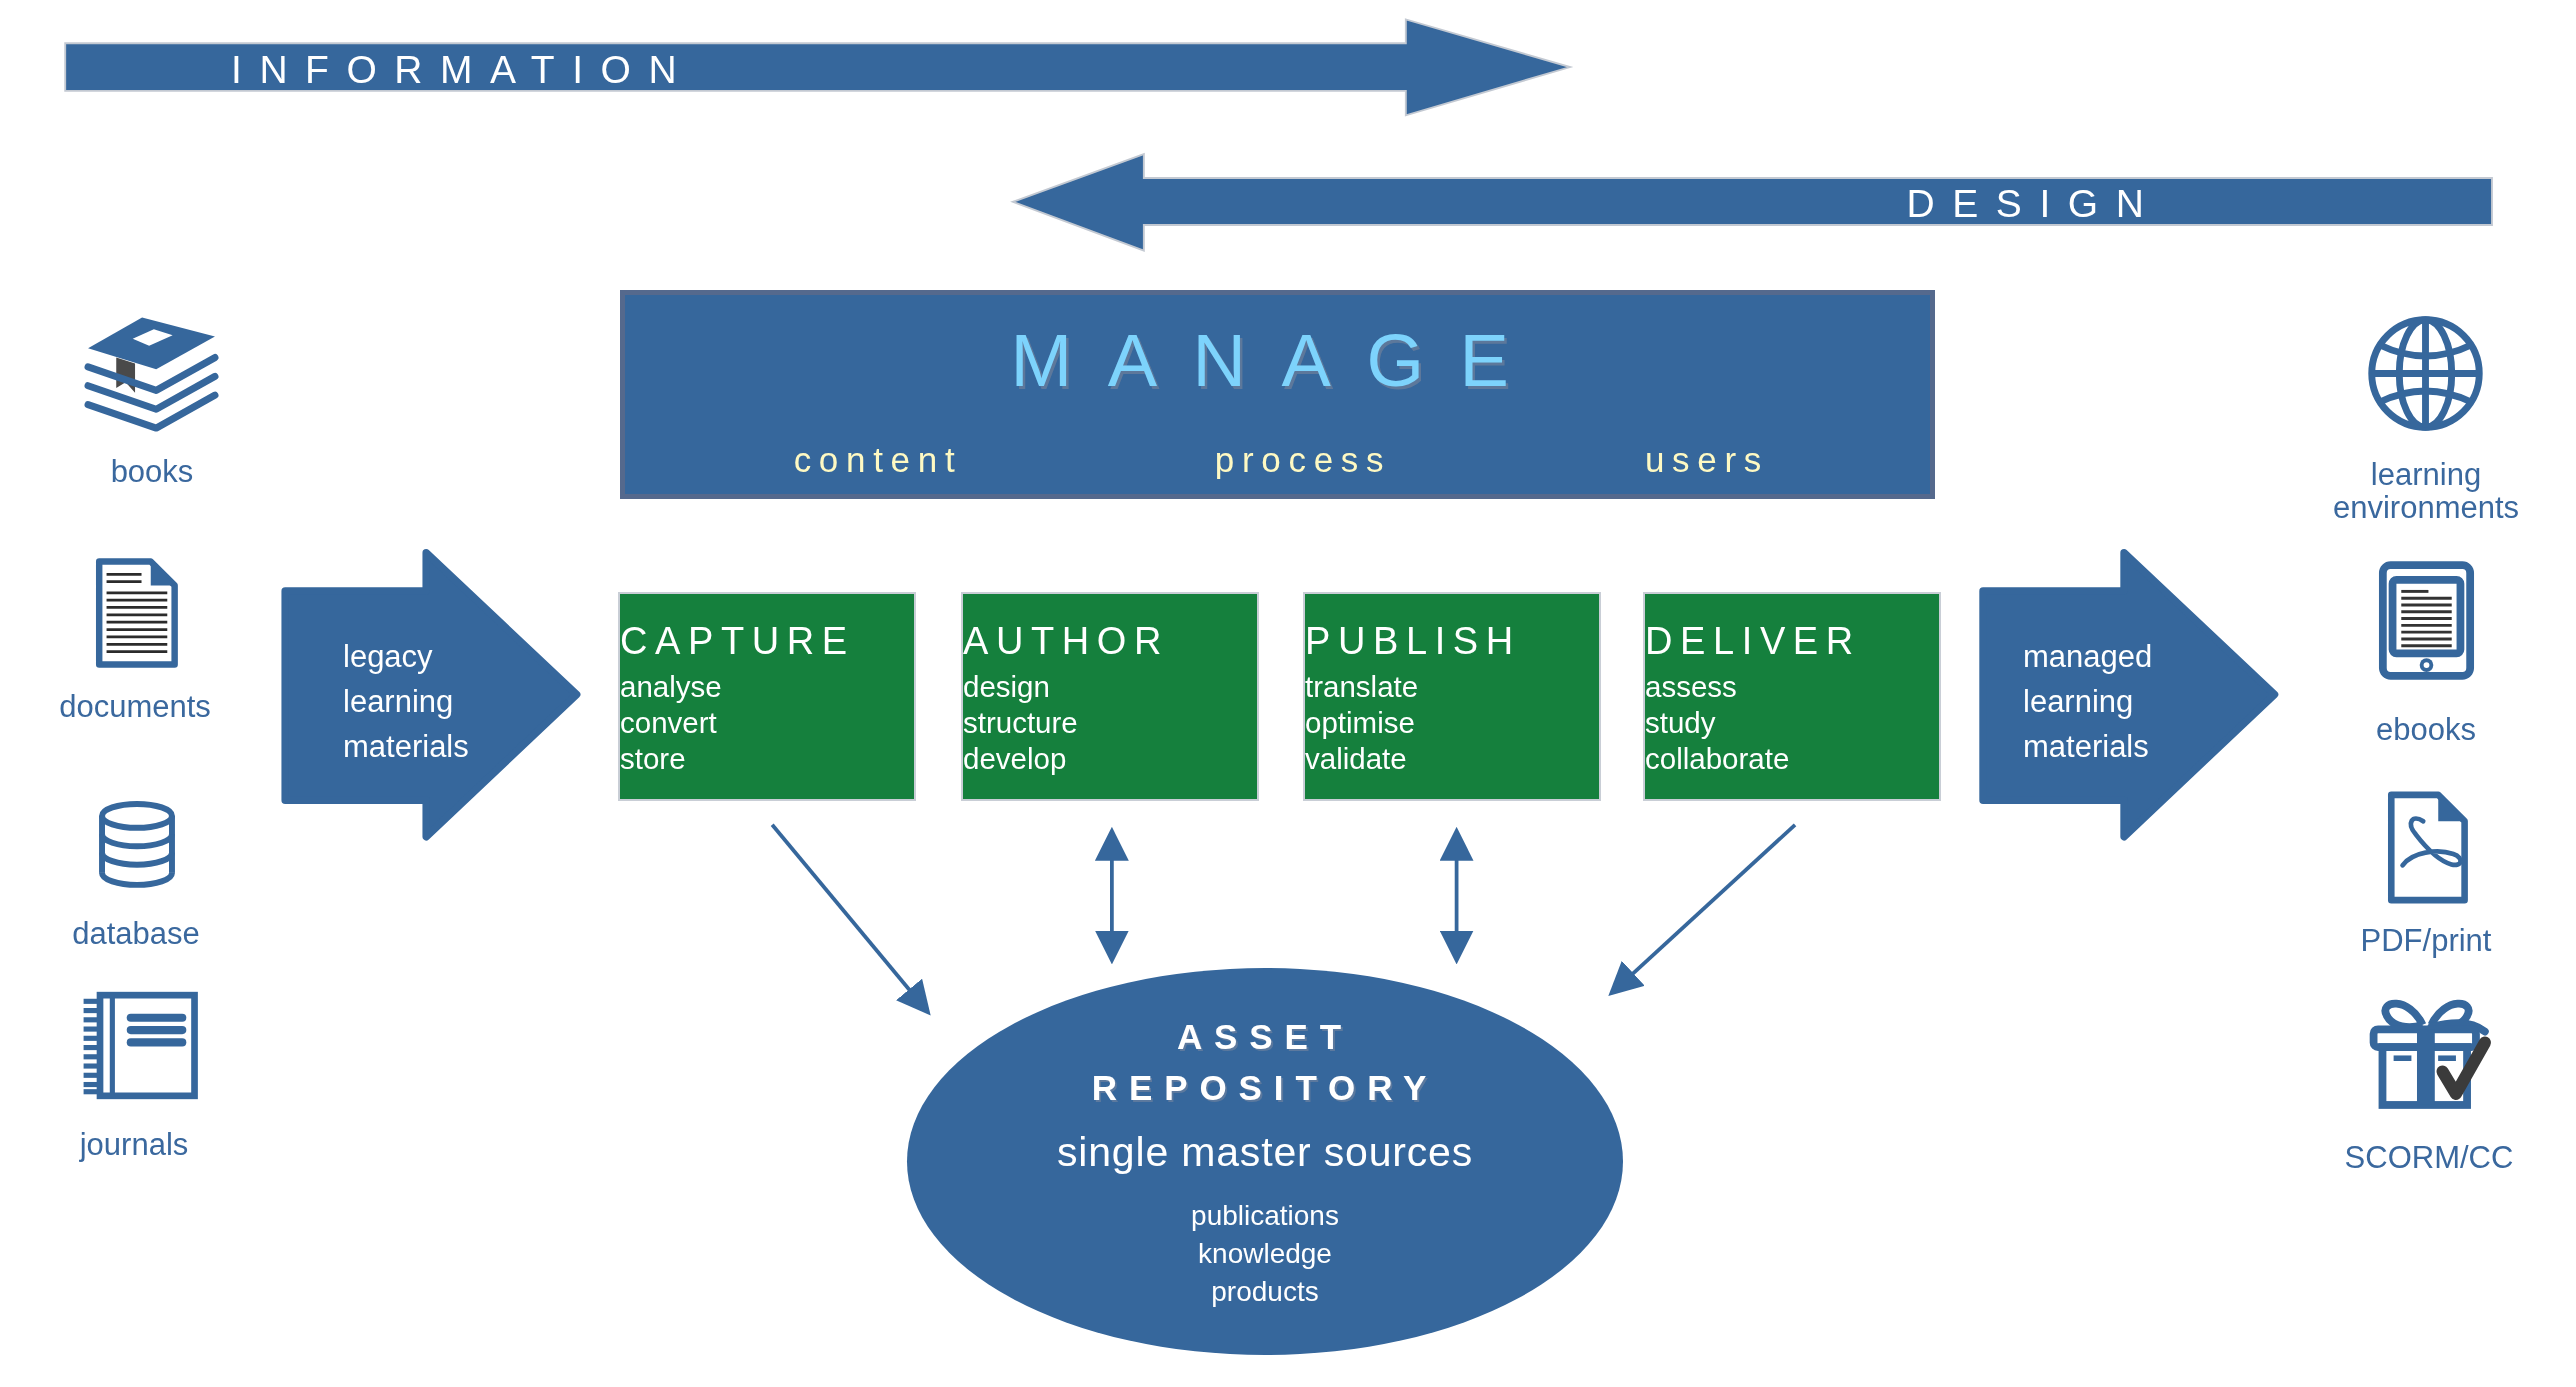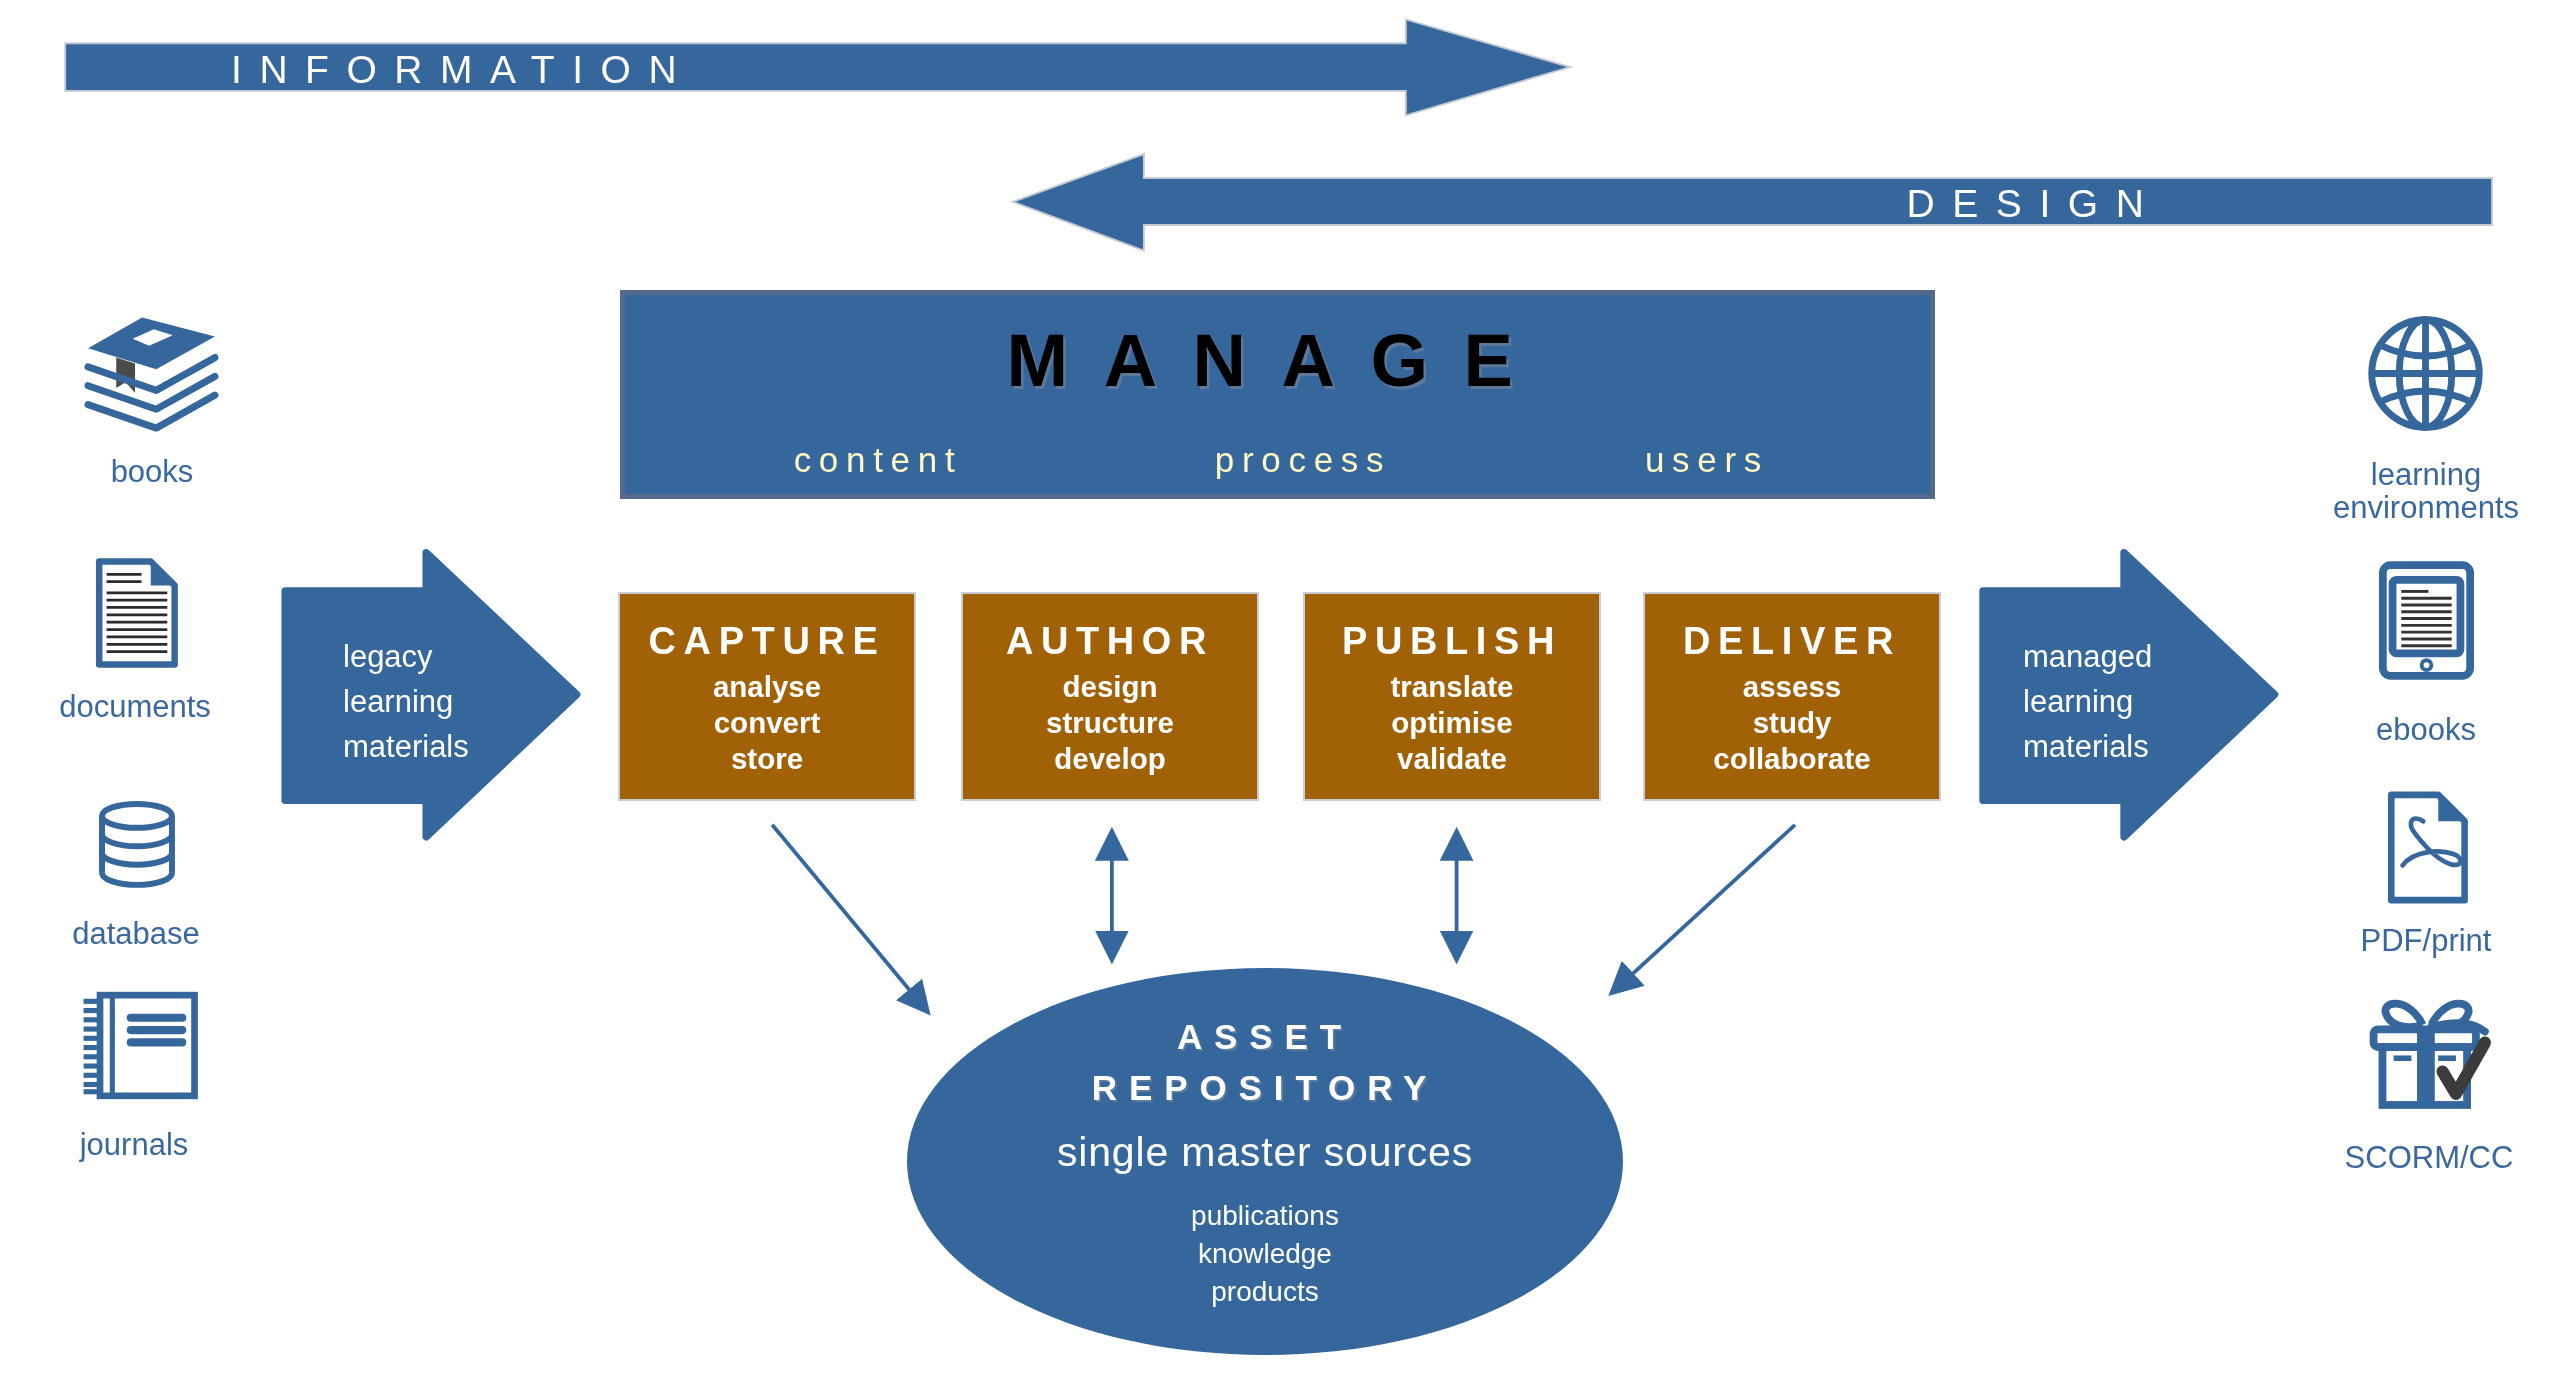--- a/index.html
+++ b/index.html
@@ -7,29 +7,29 @@
            font-family:"Liberation Sans",sans-serif;}
   .layer{position:absolute;left:0;top:0;width:2576px;height:1387px;}
   .abs{position:absolute;}
 
   
   .flow-label{color:#ffffff;font-size:39px;letter-spacing:.45em;white-space:nowrap;}
 
   
   .manage-box{position:absolute;left:620px;top:290px;width:1315px;height:209px;
               background:#36679C;border:5px solid #55698D;box-sizing:border-box;}
-  .manage-title{position:absolute;left:0;right:0;top:22.6px;text-align:center;color:#000000;
-                font-size:74px;font-weight:bold;letter-spacing:.48em;
+  .manage-title{position:absolute;left:0;right:0;top:22.6px;text-align:center;color:#7dd3fc;
+                font-size:74px;font-weight:normal;letter-spacing:.48em;
                 text-shadow:2.5px 2.5px 0 rgba(125,135,155,.55);white-space:nowrap;}
   .manage-sub{position:absolute;top:145px;transform:translateX(-50%);color:#fef9c3;
               font-size:35px;letter-spacing:.22em;white-space:nowrap;}
 
   
-  .stage-box{position:absolute;top:592px;width:298px;height:209px;background:#a16207;
-             border:2.5px solid #C9CED6;box-sizing:border-box;color:#fff;text-align:center;font-weight:bold;}
+  .stage-box{position:absolute;top:592px;width:298px;height:209px;background:#15803d;
+             border:2.5px solid #C9CED6;box-sizing:border-box;color:#fff;}
   .stage-title{margin-top:26px;font-size:38px;letter-spacing:.2em;white-space:nowrap;}
   .stage-items{margin-top:6px;font-size:29.5px;line-height:36px;}
 
   
   .side-arrow-text{position:absolute;color:#fff;font-size:31px;line-height:45px;white-space:nowrap;}
 
   
   .repo{position:absolute;left:907px;top:968px;width:716px;height:387px;background:#36679C;
         border-radius:50%;color:#fff;text-align:center;box-sizing:border-box;padding-top:43px;}
   .repo-title{font-size:35px;font-weight:bold;letter-spacing:.34em;line-height:1.46;

